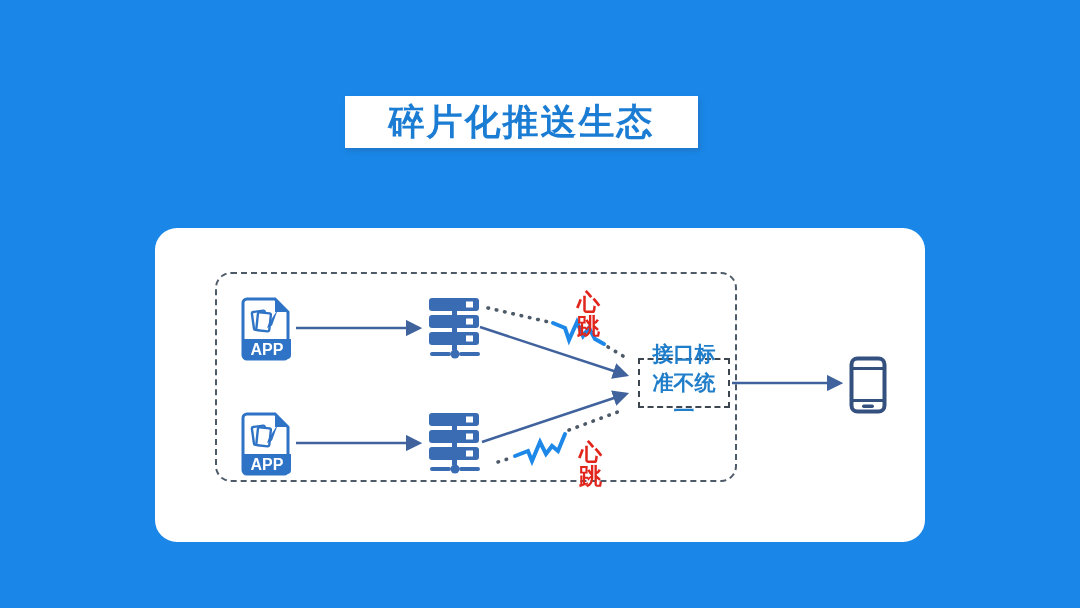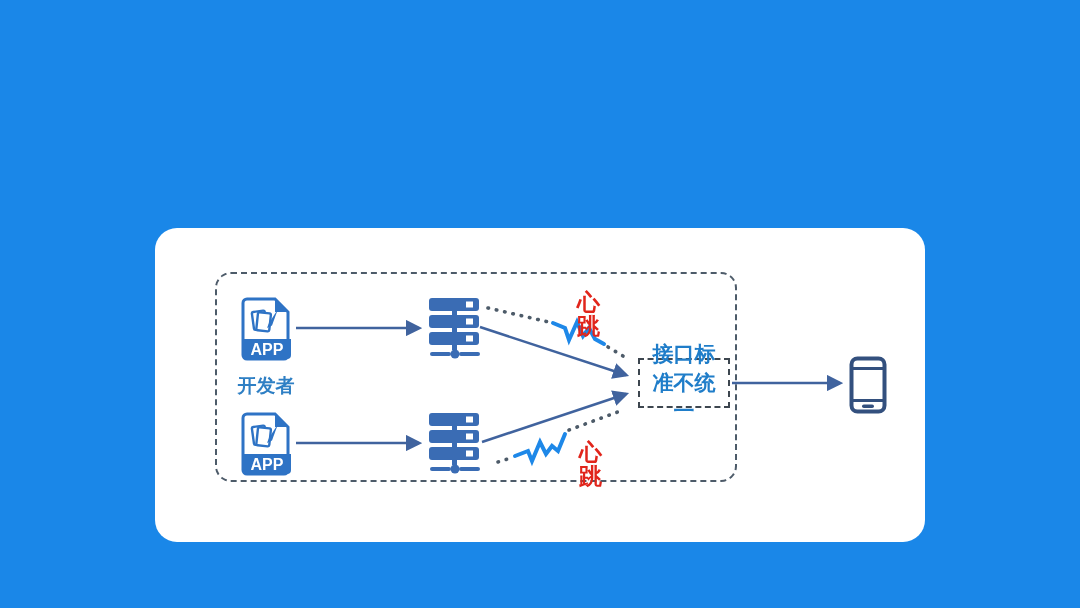--- a/index.html
+++ b/index.html
@@ -64,20 +64,23 @@
   .interface-box span{
     display:block;width:64px;color:#1f7dc9;font-size:21px;font-weight:bold;
     line-height:1.35;word-break:break-all;text-align:center;
   }
 </style>
 </head>
 <body>
 
 <div class="slide">
 
+  <div class="title-banner">
+    <span>碎片化推送生态</span>
+  </div>
 
   <div class="card">
 
     <div class="eco-region"></div>
 
     <svg class="connectors" viewBox="0 0 770 314">
       <defs>
         <marker id="ah" viewBox="0 0 10 10" refX="8" refY="5" markerWidth="6.5" markerHeight="6.5" orient="auto-start-reverse">
           <path d="M0,0 L10,5 L0,10 z" fill="#40639e"></path>
         </marker>
@@ -159,21 +162,20 @@
         <rect x="1" y="34" width="50" height="13" rx="3" fill="#3a6cb4"></rect>
         <rect x="38" y="3.5" width="7" height="6" fill="#ffffff"></rect>
         <rect x="38" y="20.5" width="7" height="6" fill="#ffffff"></rect>
         <rect x="38" y="37.5" width="7" height="6" fill="#ffffff"></rect>
         <line x1="4" y1="56" x2="21" y2="56" stroke="#3a6cb4" stroke-width="4" stroke-linecap="round"></line>
         <circle cx="27" cy="56" r="4.5" fill="#3a6cb4"></circle>
         <line x1="33" y1="56" x2="50" y2="56" stroke="#3a6cb4" stroke-width="4" stroke-linecap="round"></line>
       </svg>
     </div>
 
-    <div class="node-label label-dev">开发者</div>
 
     <div class="heartbeat-label hb-top">心跳</div>
     <div class="heartbeat-label hb-bottom">心跳</div>
 
     <div class="interface-box">
       <span>接口标准不统一</span>
     </div>
 
     <div class="icon icon-phone">
       <svg viewBox="0 0 38 58" width="38" height="58">

